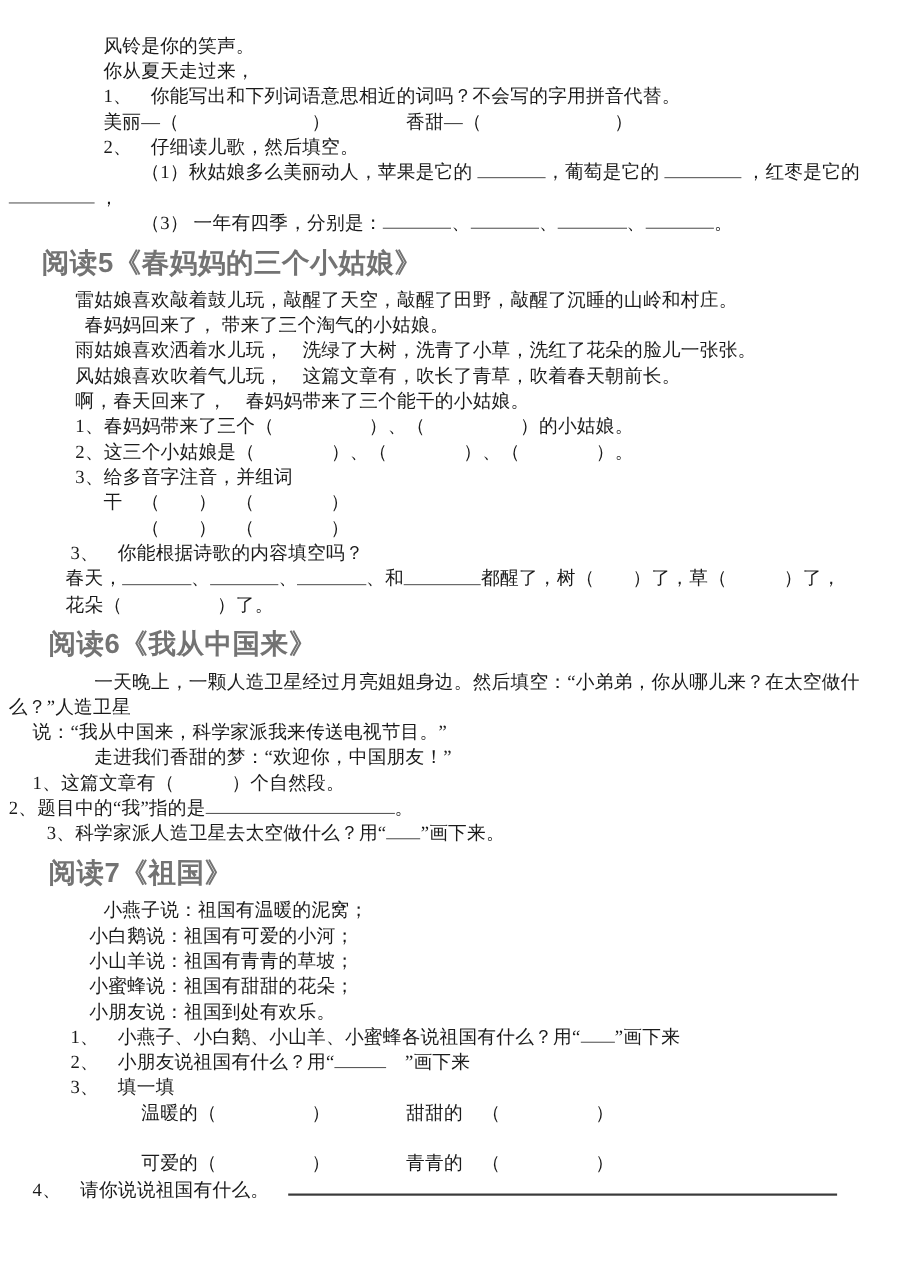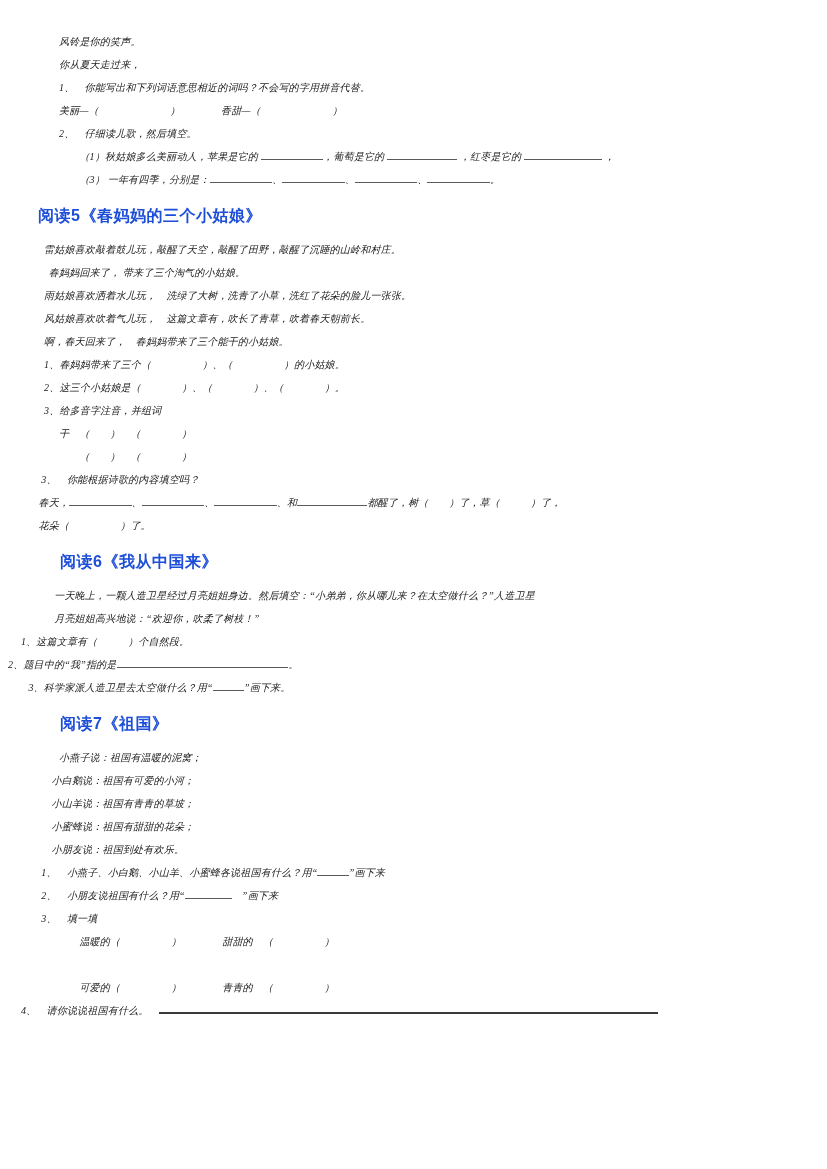--- a/index.html
+++ b/index.html
@@ -14,36 +14,35 @@
     box-sizing: border-box;
     background: #ffffff;
     color: #1a1a1a;
     padding: 30px 4px 0 8px;
     overflow: hidden;
     font-family: "Liberation Serif", "DejaVu Serif", serif;
   }
   section { display: block; }
   h2.sec-heading {
     font-family: "Liberation Sans", "DejaVu Sans", sans-serif;
-    font-size: 16px;
+    font-size: 25px;
     font-weight: bold;
-    color: #1d4ed8;
+    color: #737373;
     line-height: 26px;
     margin: 12px 0 9px 30px;
     letter-spacing: 0.5px;
     white-space: pre-wrap;
   }
-  .sec-6 h2.sec-heading, .sec-7 h2.sec-heading { margin-left: 52px; }
+  .sec-6 h2.sec-heading, .sec-7 h2.sec-heading { margin-left: 36px; }
   .line {
-    font-size: 10px;
+    font-size: 17px;
     line-height: 23px;
     min-height: 23px;
     white-space: pre-wrap;
     letter-spacing: 0.2px;
-    font-style: italic;
   }
   .blank {
     display: inline-block;
     height: 0.95em;
     border-bottom: 1px solid #5a5a5a;
     vertical-align: baseline;
   }
   .blank-heavy {
     border-bottom: 2px solid #3a3a3a;
   }
@@ -81,21 +80,22 @@
         <div class="line">　　　 3、　你能根据诗歌的内容填空吗？</div>
         <div class="line">　　　春天，<span class="blank" style="width: 62.4px;"></span>、<span class="blank" style="width: 62.4px;"></span>、<span class="blank" style="width: 62.4px;"></span>、和<span class="blank" style="width: 70.2px;"></span>都醒了，树（　　）了，草（　　　）了，</div>
         <div class="line">　　　花朵（　　　　　）了。</div>
       </div>
   </section>
 
   <section class="sec-6">
     <h2 class="sec-heading">阅读6《我从中国来》</h2>
     <div class="lines">
         <div class="line">　　　　  一天晚上，一颗人造卫星经过月亮姐姐身边。然后填空：“小弟弟，你从哪儿来？在太空做什么？”人造卫星</div>
-        <div class="line">　　　　  月亮姐姐高兴地说：“欢迎你，吹柔了树枝！”</div>
+        <div class="line">　 说：“我从中国来，科学家派我来传送电视节目。”</div>
+        <div class="line">　　　　  走进我们香甜的梦：“欢迎你，中国朋友！”</div>
         <div class="line">　 1、这篇文章有（　　　）个自然段。</div>
         <div class="line">2、题目中的“我”指的是<span class="blank" style="width: 171.6px;"></span>。</div>
         <div class="line">　　3、科学家派人造卫星去太空做什么？用“<span class="blank" style="width: 31.2px;"></span>”画下来。</div>
       </div>
   </section>
 
   <section class="sec-7">
     <h2 class="sec-heading">阅读7《祖国》</h2>
     <div class="lines">
         <div class="line">　　　　　小燕子说：祖国有温暖的泥窝；</div>

